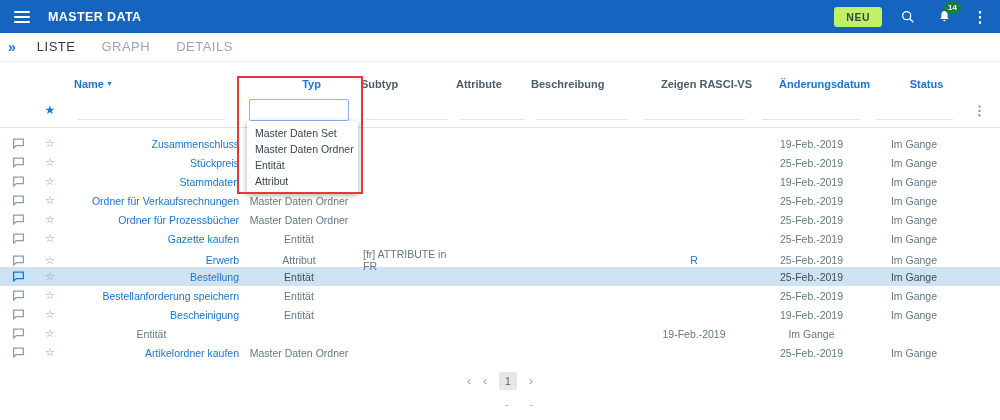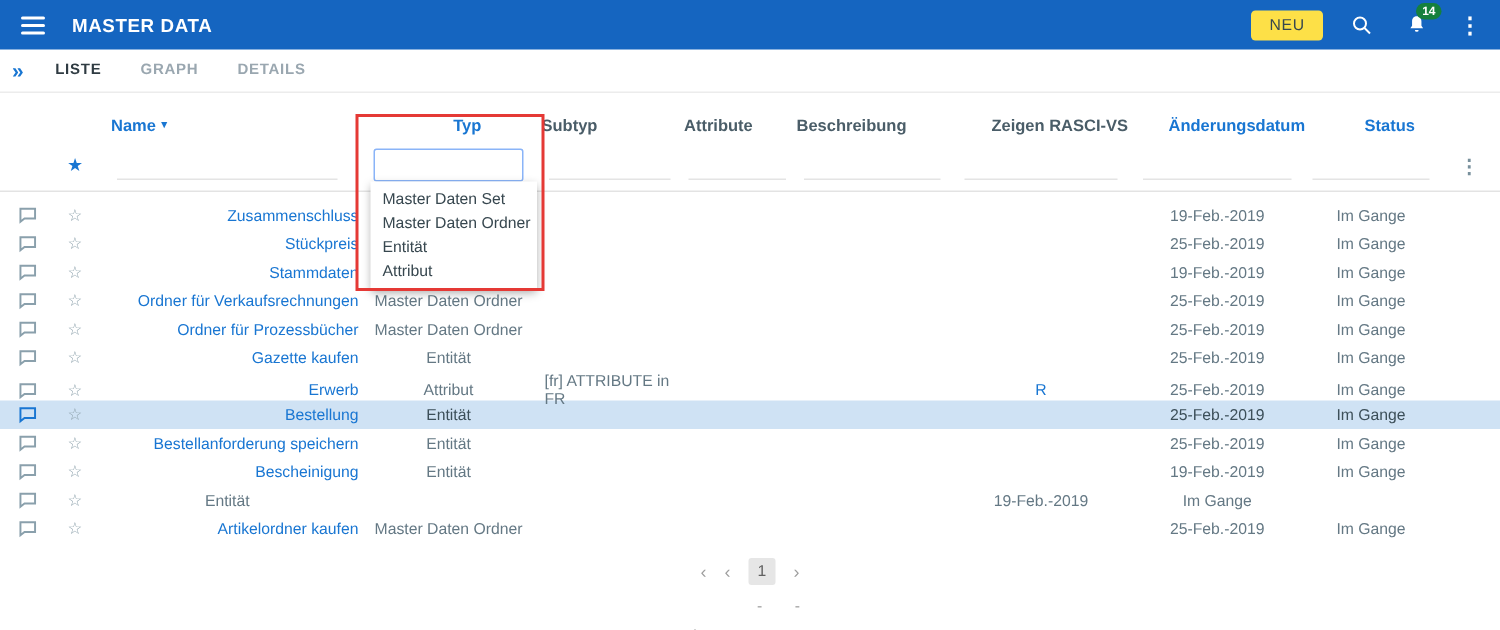--- a/index.html
+++ b/index.html
@@ -7,34 +7,34 @@
        font-family:"Liberation Sans",sans-serif;color:#455a64;}
 
   
   .topbar{position:absolute;top:0;left:0;right:0;height:33px;background:#1565c0;
           display:flex;align-items:center;padding:0 10px;box-sizing:border-box;z-index:10;}
   .hamburger{width:16px;height:12px;display:flex;flex-direction:column;justify-content:space-between;
              cursor:pointer;margin:0 4px;}
   .hamburger span{display:block;height:2px;background:#fff;border-radius:1px;}
   .app-title{color:#fff;font-weight:bold;font-size:12.5px;letter-spacing:.4px;margin-left:14px;}
   .topbar-right{margin-left:auto;display:flex;align-items:center;gap:16px;}
-  .neu-btn{background:#fde047;color:#37474f;border:none;border-radius:3px;font-weight:normal;
+  .neu-btn{background:#bef264;color:#37474f;border:none;border-radius:3px;font-weight:bold;
            font-size:10.5px;letter-spacing:.5px;padding:4px 12px;cursor:pointer;
            font-family:"Liberation Sans",sans-serif;}
   .icon-btn{position:relative;display:flex;align-items:center;justify-content:center;
             width:20px;height:20px;cursor:pointer;}
   .badge{position:absolute;top:-5px;right:-7px;background:#15803d;color:#fff;font-size:8px;
          font-weight:bold;border-radius:8px;padding:1px 4px;line-height:9px;}
   .dots{color:#fff;font-size:15px;font-weight:bold;}
 
   
   .tabsbar{position:absolute;top:33px;left:0;right:0;height:28px;background:#fff;
            border-bottom:1px solid #ececec;display:flex;align-items:center;z-index:5;}
   .expand-ic{color:#1976d2;font-weight:bold;font-size:14px;padding:0 8px;cursor:pointer;}
-  .tab{font-size:10px;font-weight:bold;letter-spacing:.5px;color:#9aa7b0;padding:12px 13px;
+  .tab{font-size:13px;font-weight:normal;letter-spacing:.5px;color:#9aa7b0;padding:12px 13px;
        cursor:pointer;line-height:28px;}
   .tab.active{color:#2f3b42;}
 
   
   .grid-cols{display:grid;grid-template-columns:36px 28px 175px 120px 95px 75px 105px 120px 115px 90px 1fr;
              align-items:center;}
   .thead{position:absolute;top:61px;left:0;right:0;}
   .hlabels{padding-top:14px;height:18px;font-size:11px;font-weight:bold;}
   .hl{cursor:pointer;}
   .hl.blue{color:#1976d2;}

